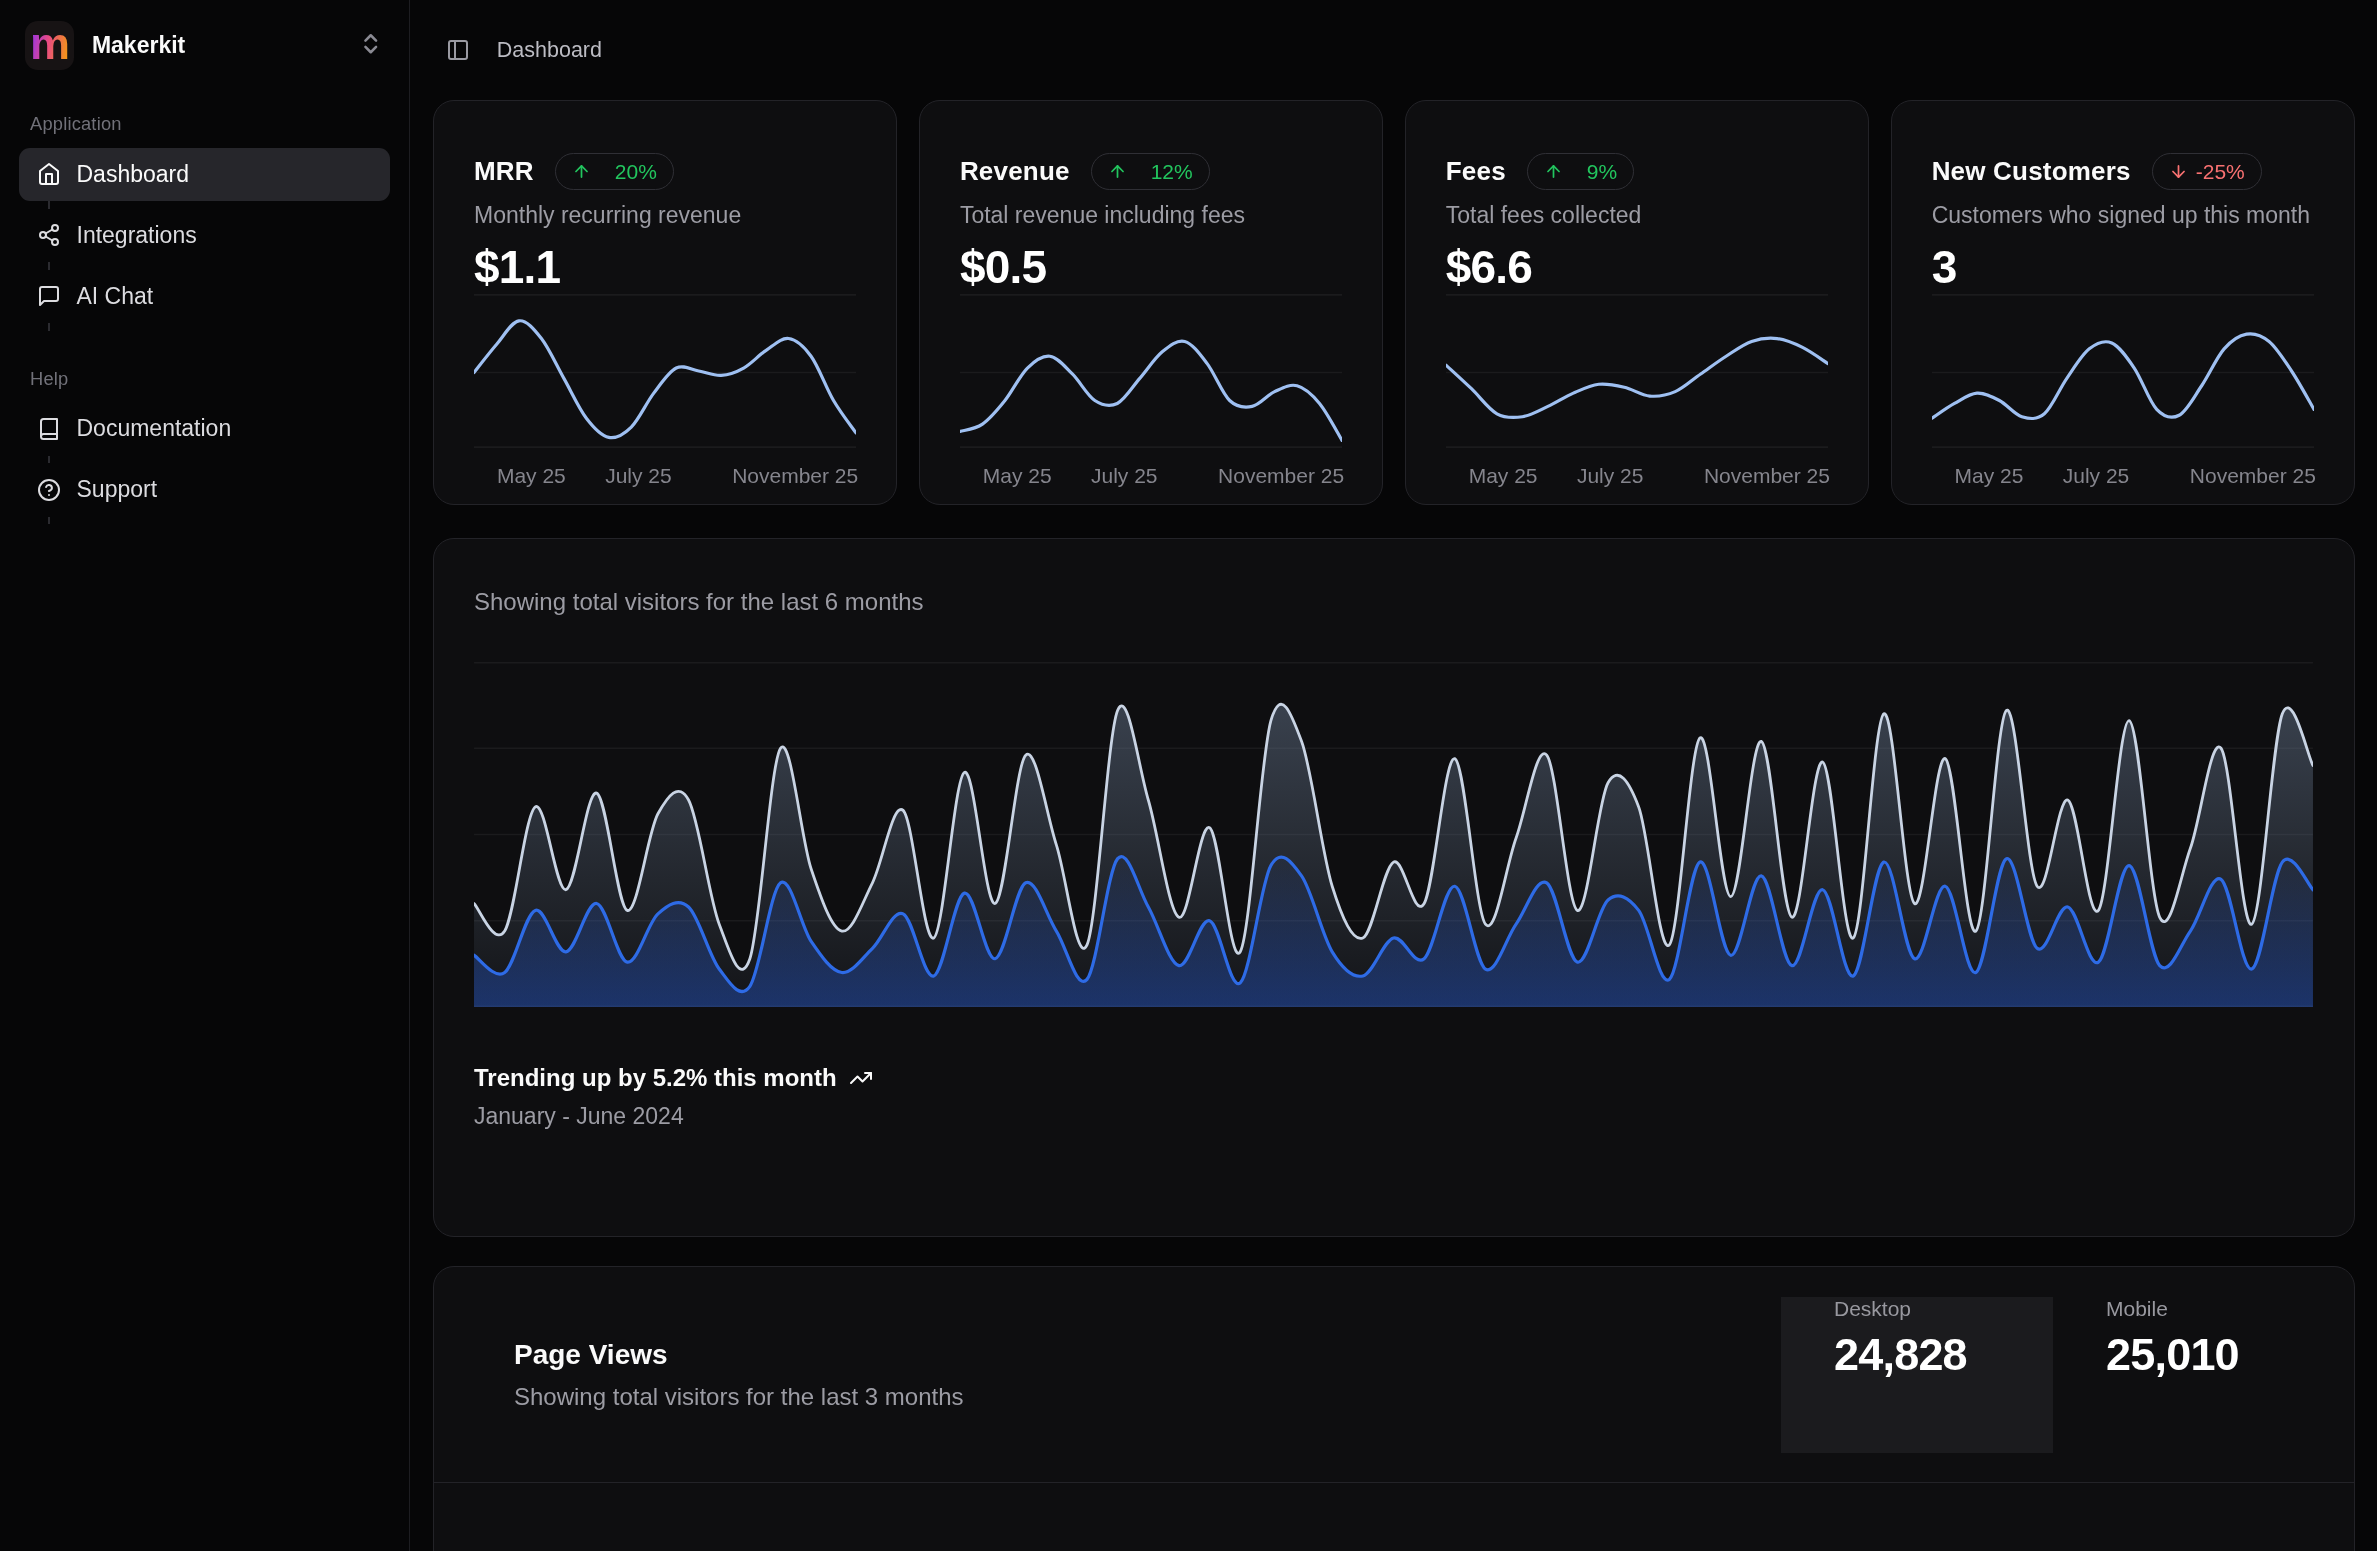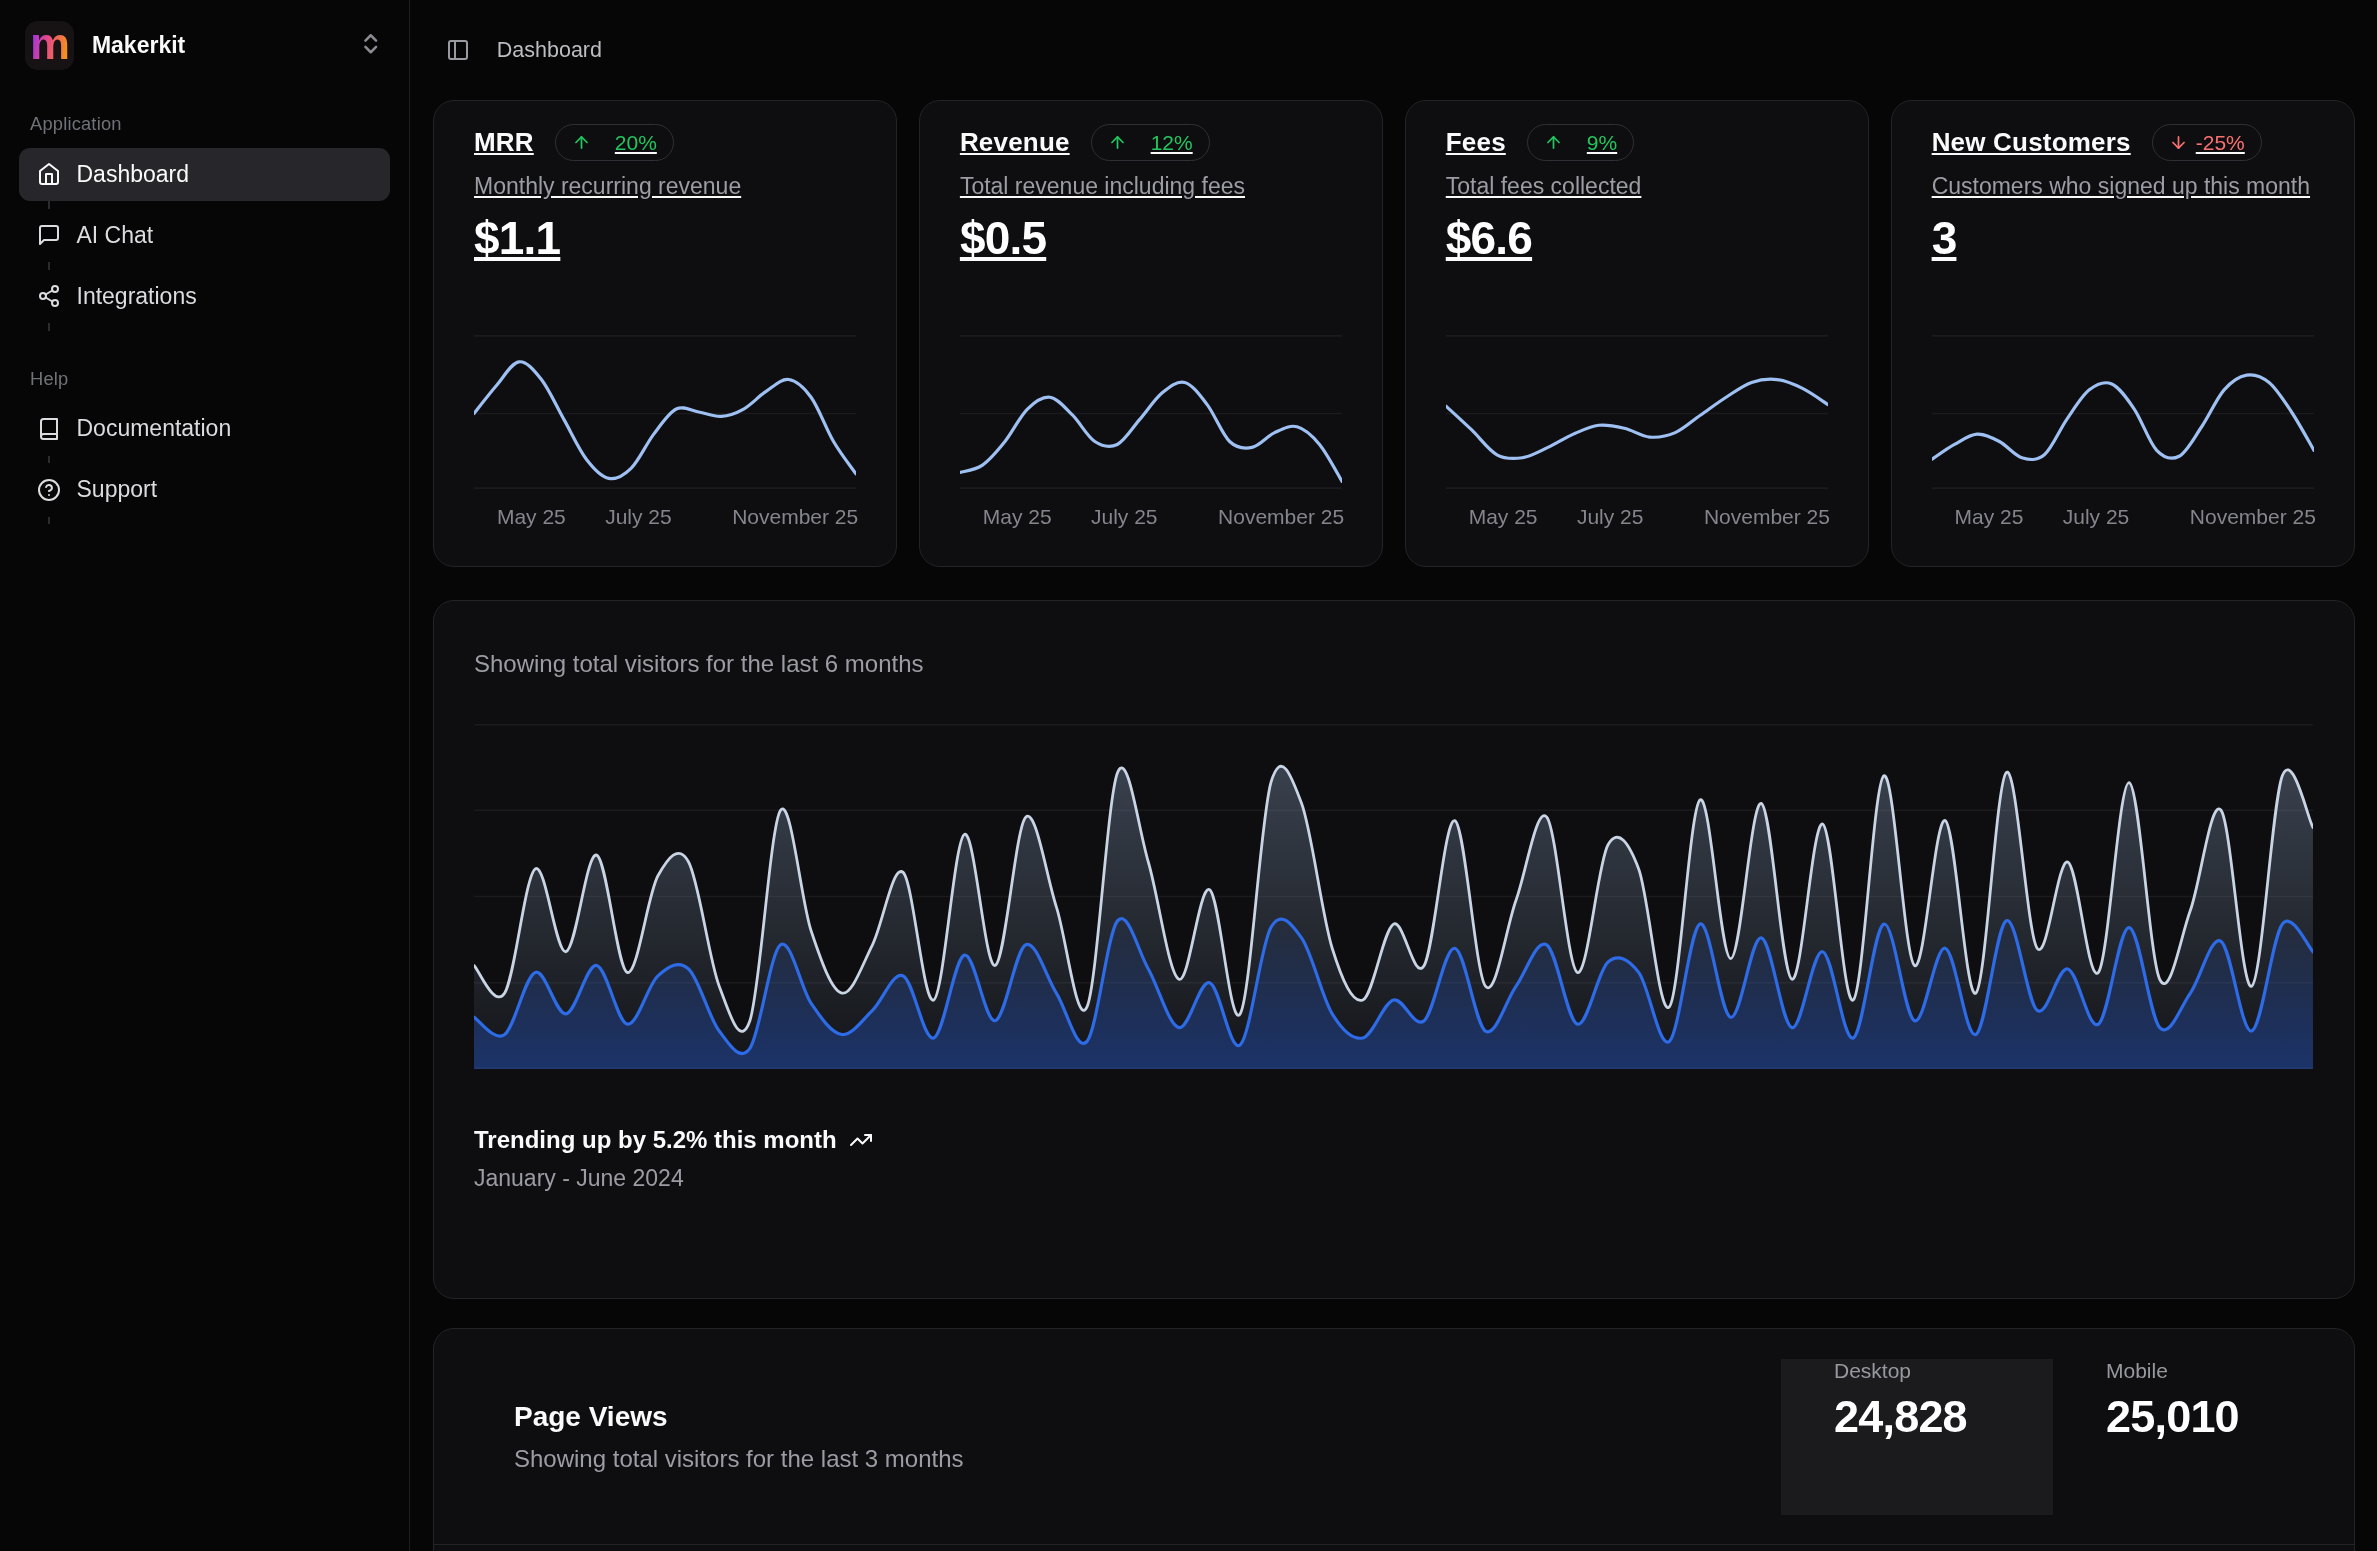--- a/index.html
+++ b/index.html
@@ -57,21 +57,21 @@
   .crumb { font-size:21.5px; color:#bcbcc3; }
 
   .card {
     background:#0e0e10;
     border:1.6px solid #232328;
     border-radius:21px;
   }
 
   
   .stats-grid { display:grid; grid-template-columns:repeat(4,1fr); gap:21.5px; }
-  .stat-card { height:467px; padding:23px 40px 35px; display:flex; flex-direction:column;text-decoration:underline; }
+  .stat-card { height:405px; padding:52px 40px 35px; display:flex; flex-direction:column; }
   .stat-head { display:flex; align-items:center; gap:21px; }
   .stat-title { font-size:26px; font-weight:600; color:#fafafa; letter-spacing:0.2px; }
   .badge {
     display:inline-flex; align-items:center; gap:8px;
     height:37px; padding:0 16px; border-radius:796px;
     border:1.6px solid #2f2f35; font-size:21px; font-weight:500;
   }
   .badge.up   { color:#22c55e;gap:24px; }
   .badge.down { color:#f87171; }
   .badge .ico { display:flex; }
@@ -139,37 +139,37 @@
                 <path d="m3 9 9-7 9 7v11a2 2 0 0 1-2 2H5a2 2 0 0 1-2-2z"></path>
                 <path d="M9 22V12h6v10"></path>
               </svg>
           </span>
           <span>Dashboard</span>
         </div>
 
         <div class="nav-item">
           <span class="ico">
             <svg width="24" height="24" viewBox="0 0 24 24" fill="none" stroke="currentColor" stroke-width="2" stroke-linecap="round" stroke-linejoin="round">
-                <path d="M21 15a2 2 0 0 1-2 2H7l-4 4V5a2 2 0 0 1 2-2h14a2 2 0 0 1 2 2z"></path>
-              </svg>
-          </span>
-          <span>AI Chat</span>
-        </div>
-
-        <div class="nav-item">
-          <span class="ico">
-            <svg width="24" height="24" viewBox="0 0 24 24" fill="none" stroke="currentColor" stroke-width="2" stroke-linecap="round" stroke-linejoin="round">
                 <circle cx="18" cy="5" r="3"></circle>
                 <circle cx="6" cy="12" r="3"></circle>
                 <circle cx="18" cy="19" r="3"></circle>
                 <path d="m8.59 13.51 6.83 3.98"></path>
                 <path d="m15.41 6.51-6.82 3.98"></path>
               </svg>
           </span>
           <span>Integrations</span>
+        </div>
+
+        <div class="nav-item">
+          <span class="ico">
+            <svg width="24" height="24" viewBox="0 0 24 24" fill="none" stroke="currentColor" stroke-width="2" stroke-linecap="round" stroke-linejoin="round">
+                <path d="M21 15a2 2 0 0 1-2 2H7l-4 4V5a2 2 0 0 1 2-2h14a2 2 0 0 1 2 2z"></path>
+              </svg>
+          </span>
+          <span>AI Chat</span>
         </div>
       </div>
 
       <div class="section">
         <div class="section-label">Help</div>
 
         <div class="nav-item">
           <span class="ico">
             <svg width="24" height="24" viewBox="0 0 24 24" fill="none" stroke="currentColor" stroke-width="2" stroke-linecap="round" stroke-linejoin="round">
                 <path d="M4 19.5v-15A2.5 2.5 0 0 1 6.5 2H20v20H6.5a2.5 2.5 0 0 1 0-5H20"></path>

